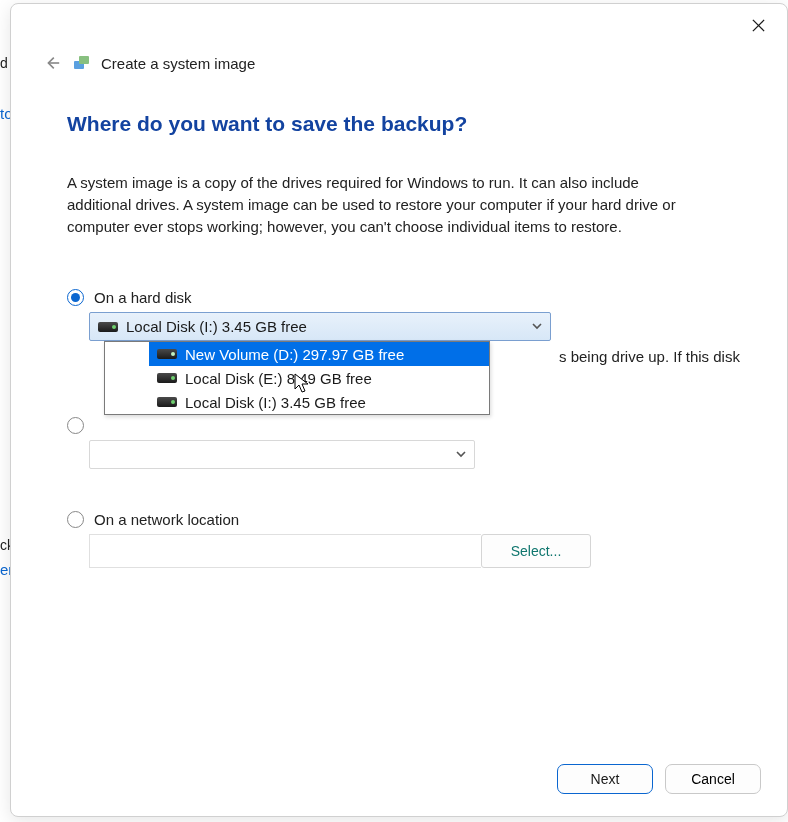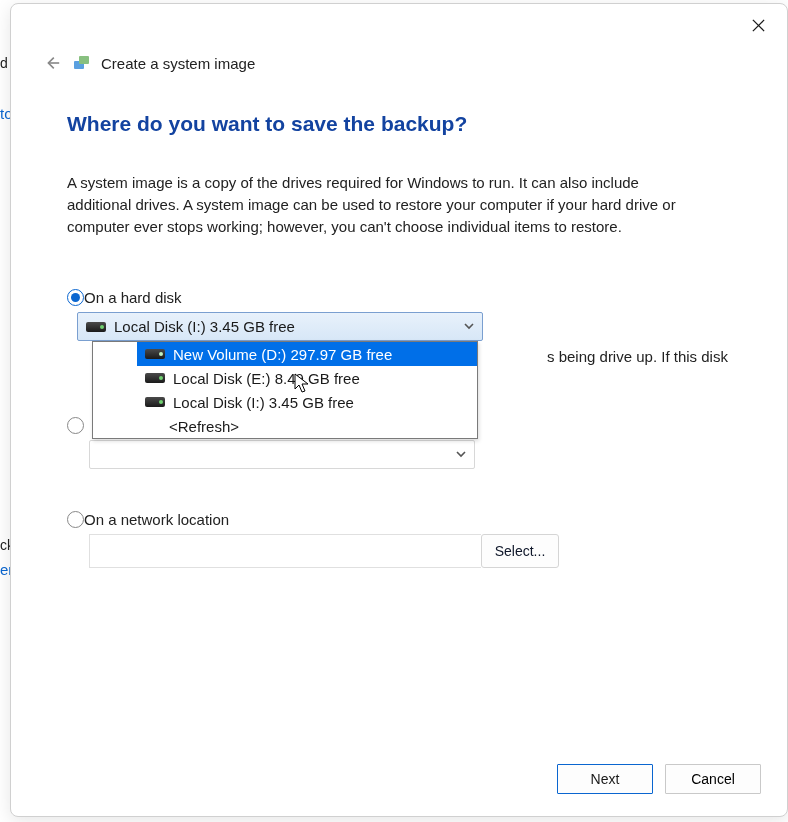--- a/index.html
+++ b/index.html
@@ -10,47 +10,47 @@
     .close-btn svg { width: 15px; height: 15px; stroke: #1a1a1a; stroke-width: 1.4; }
     .header { display:flex; align-items:center; gap: 10px; padding: 48px 0 0 30px; }
     .back-arrow { width: 22px; height: 22px; display:flex; align-items:center; justify-content:center; color:#888; }
     .back-arrow svg { width: 18px; height: 18px; stroke:#888; stroke-width:1.8; fill:none; }
     .title-icon { width: 18px; height: 18px; display:inline-block; }
     .title-text { font-size: 15px; color:#222; }
     .content { padding: 38px 56px 0 56px; }
     .headline { font-size: 21px; color:#1343a0; font-weight: 700; margin-bottom: 36px; }
     .description { font-size: 15px; color:#222; line-height: 1.45; max-width: 640px; }
     .radio-group { margin-top: 52px; }
-    .radio-row { display:flex; align-items:center; margin-bottom: 6px; }
+    .radio-row { display:flex; align-items:center; gap: 10px; margin-bottom: 6px; }
     .radio { width: 17px; height: 17px; border: 1.5px solid #888; border-radius: 50%; position:relative; flex-shrink:0; }
     .radio.checked { border-color: #0a66d0; }
     .radio.checked::after { content:""; position:absolute; width:9px; height:9px; background:#0a66d0; border-radius:50%; top:2.5px; left:2.5px; }
     .radio-label { font-size: 15px; color:#222; }
-    .combo-wrap { margin-left: 10px; margin-top: 6px; position: relative; width: 406px; }
+    .combo-wrap { margin-left: 22px; margin-top: 6px; position: relative; width: 462px; }
     .combo-box { width: 100%; height: 29px; border: 1px solid #7a9fd0; background: linear-gradient(#e8f1fb,#d7e7f7); border-radius: 2px; display:flex; align-items:center; padding-left: 8px; font-size: 15px; position:relative; cursor:pointer; }
     .combo-box .drive-icon { margin-right: 8px; }
     .combo-box .chev { position:absolute; right:6px; top:6px; }
     .chev svg { width: 14px; height: 14px; stroke:#555; stroke-width:1.6; fill:none; }
     .drive-icon { width: 20px; height: 10px; background: linear-gradient(#4a4a4a,#1a1a1a); border-radius: 2px; position:relative; display:inline-block; flex-shrink:0; }
     .drive-icon::after { content:""; position:absolute; width:4px; height:4px; background:#6fd06f; border-radius:50%; right:2px; top:3px; }
     .dropdown { position:absolute; top: 29px; left: 15px; width: 386px; background:#fff; border:1px solid #7a7a7a; z-index: 50; box-shadow: 1px 2px 4px rgba(0,0,0,0.15); padding-left: 44px; }
     .dd-item { height: 24px; display:flex; align-items:center; padding-left: 8px; font-size: 15px; gap:8px; cursor:pointer; }
     .dd-item.highlight { background:#006fe8; color:#fff; }
     .dd-item.highlight .drive-icon::after { background:#c0f0c0; }
     .dd-refresh { padding-left: 32px; }
     .behind-text { position:absolute; left: 470px; top: 0; font-size: 15px; color:#222; white-space: nowrap; }
     .second-radio { margin-top: 76px; }
     .empty-combo { margin-left: 22px; margin-top: 6px; width: 386px; height: 29px; border:1px solid #d8d8d8; border-radius:2px; background:#fff; position:relative; }
     .empty-combo .chev { position:absolute; right:6px; top:6px; }
     .third-section { margin-top: 42px; }
     .net-row { display:flex; align-items:stretch; margin-left: 22px; margin-top: 6px; gap: 0; }
     .net-input { width: 392px; height: 34px; border:1px solid #e0e0e0; border-right: none; background:#fff; }
-    .select-btn { width: 78px; height: 34px; border:1px solid #d5d5d5; background:#fdfdfd; color:#0f172a; font-size: 14px; border-radius: 3px; cursor:default; }
+    .select-btn { width: 110px; height: 34px; border:1px solid #d5d5d5; background:#fdfdfd; color:#0f766e; font-size: 14px; border-radius: 3px; cursor:default; }
     .footer { position:absolute; bottom: 22px; right: 26px; display:flex; gap: 12px; }
-    .btn { width: 96px; height: 30px; border:1px solid #c9c9c9; background:#fdfdfd; font-size: 14px; border-radius: 1px; cursor:pointer; }
+    .btn { width: 96px; height: 30px; border:1px solid #c9c9c9; background:#fdfdfd; font-size: 14px; border-radius: 7px; cursor:pointer; }
     .btn.primary { border:1px solid #0a66d0; color:#1a1a1a; }
     .cursor { position:absolute; left: 294px; top: 373px; z-index: 60; pointer-events:none; }
     .cursor svg { width: 18px; height: 22px; }
     .left-cut { position:absolute; left:0; top:55px; font-size:14px; color:#222; }
     .left-cut2 { position:absolute; left:0; top:105px; font-size:15px; color:#0a66d0; }
     .left-cut3 { position:absolute; left:0; top:537px; font-size:14px; color:#222; }
     .left-cut4 { position:absolute; left:0; top:561px; font-size:15px; color:#0a66d0; }
     .dd-rel { position: relative; }
   </style>
 </head>
@@ -118,23 +118,20 @@
             <span>New Volume (D:)  297.97 GB free</span>
           </div>
           <div class="dd-item">
             <span class="drive-icon"></span>
             <span>Local Disk (E:)  8.49 GB free</span>
           </div>
           <div class="dd-item">
             <span class="drive-icon"></span>
             <span>Local Disk (I:)  3.45 GB free</span>
           </div>
-          <div class="dd-item dd-refresh">
-            <span>&lt;Refresh&gt;</span>
-          </div>
         </div>
       </div>
 
       <div class="radio-row second-radio">
         <span class="radio"></span>
         <span class="radio-label"></span>
       </div>
       <div class="empty-combo">
         <span class="chev">
           <svg viewBox="0 0 14 14">

